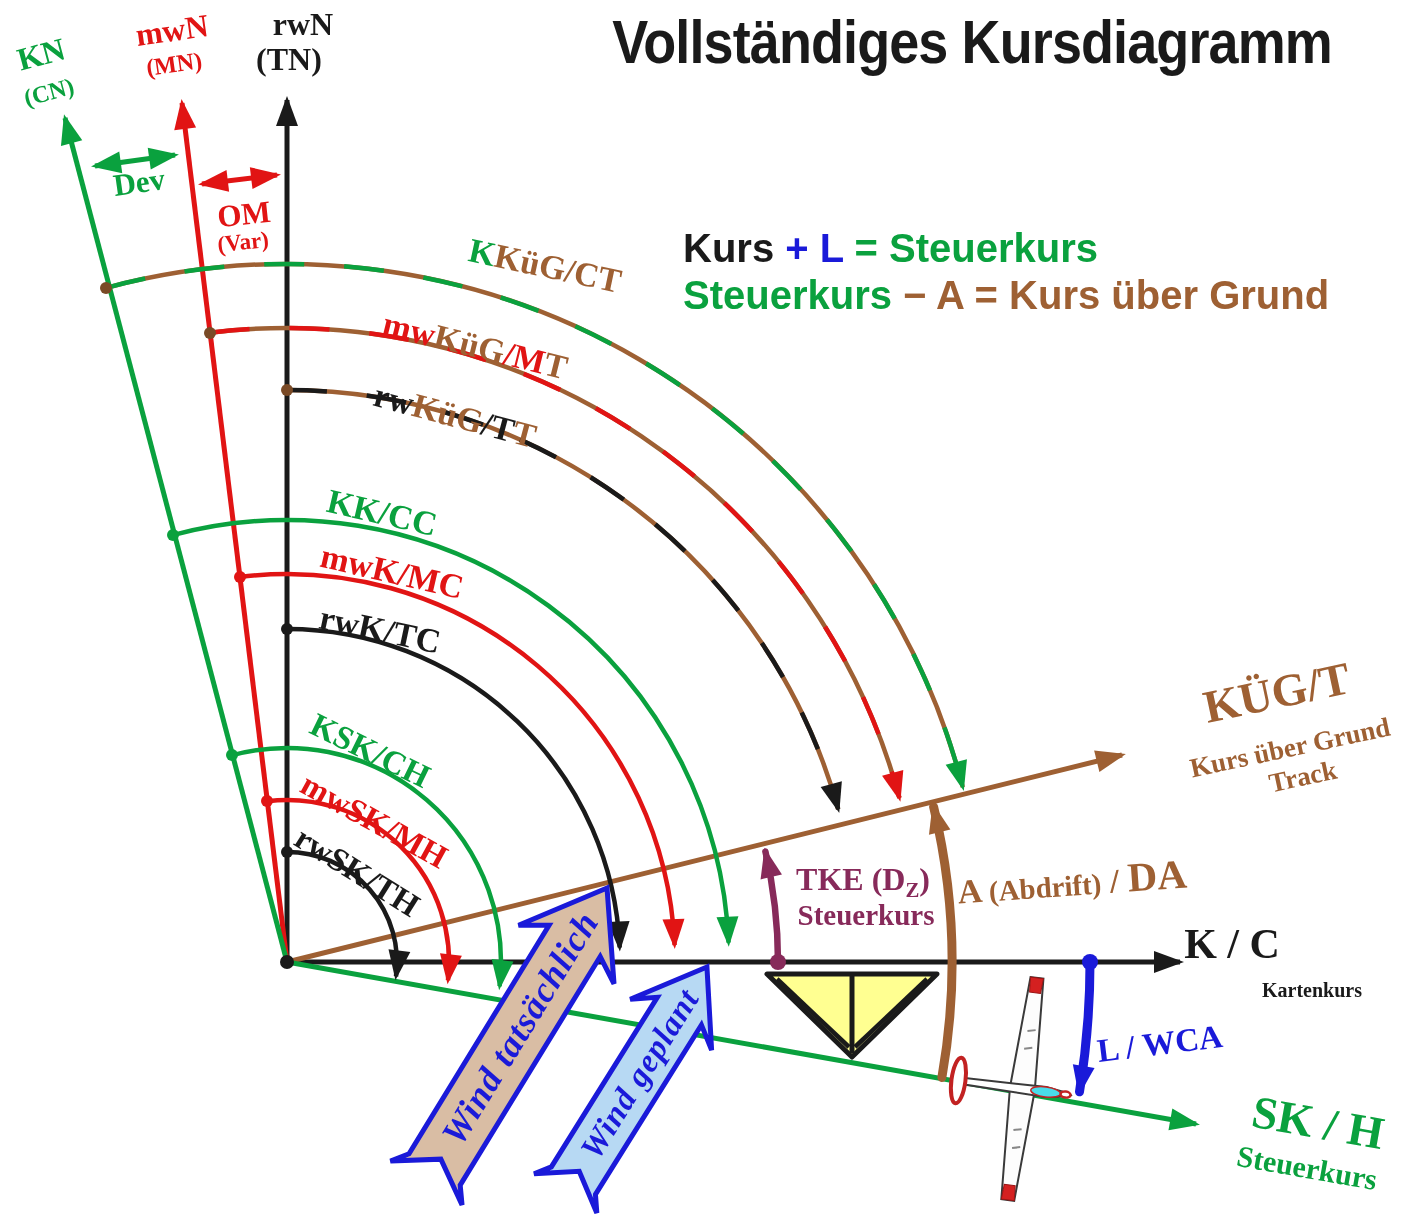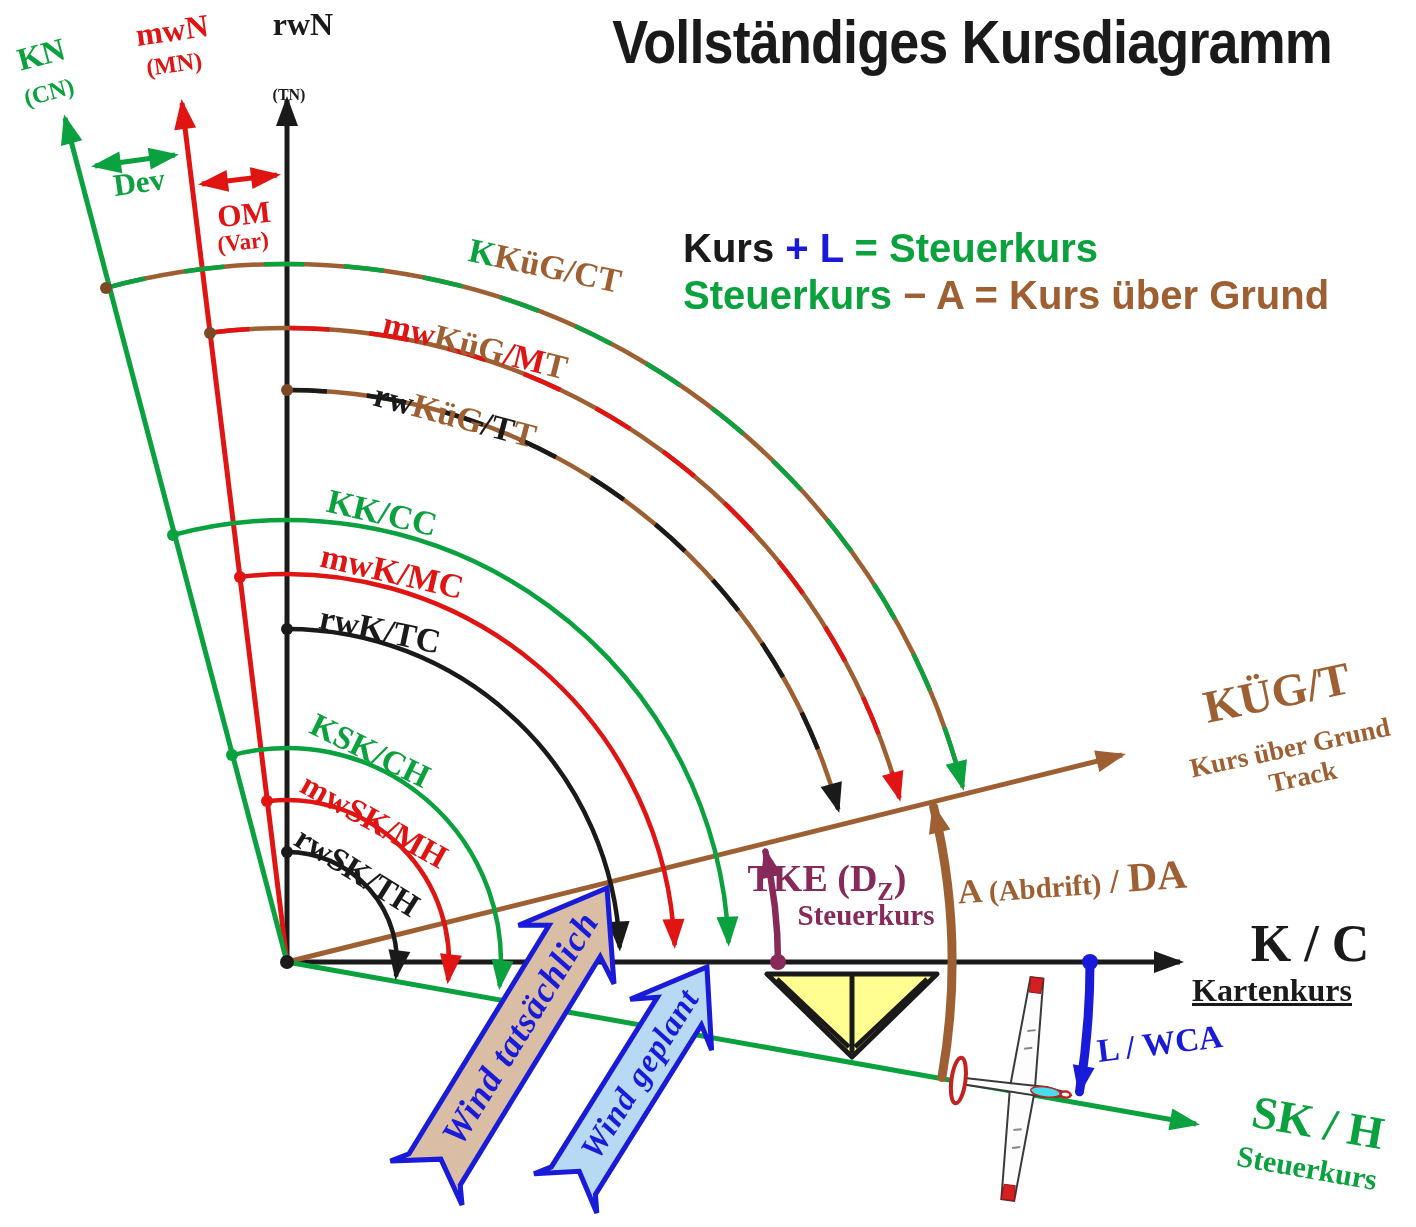--- a/index.html
+++ b/index.html
@@ -118,21 +118,21 @@
 </div>
 <div class="lbl sans" style="left:683px;top:275px;font-size:40px;">
   <span class="g">Steuerkurs</span><span class="n"> − </span><span class="n">A</span><span class="n"> = </span><span class="n">Kurs über Grund</span>
 </div>
 
 <div class="lbl g" style="left:41px;top:54px;font-size:32px;transform:translate(-50%,-50%) rotate(-15deg);">KN</div>
 <div class="lbl g" style="left:49px;top:92px;font-size:24px;transform:translate(-50%,-50%) rotate(-15deg);">(CN)</div>
 <div class="lbl r" style="left:172px;top:30px;font-size:32px;transform:translate(-50%,-50%) rotate(-8deg);">mwN</div>
 <div class="lbl r" style="left:174px;top:64px;font-size:24px;transform:translate(-50%,-50%) rotate(-8deg);">(MN)</div>
 <div class="lbl k" style="left:303px;top:24px;font-size:32px;transform:translate(-50%,-50%);">rwN</div>
-<div class="lbl k" style="left:289px;top:59px;font-size:16px;transform:translate(-50%,-50%);margin-top:36px;">(TN)</div>
+<div class="lbl k" style="left:289px;top:59px;font-size:32px;transform:translate(-50%,-50%);">(TN)</div>
 
 <div class="lbl g" style="left:139px;top:182px;font-size:31px;transform:translate(-50%,-50%) rotate(-8deg);">Dev</div>
 <div class="lbl r" style="left:244px;top:214px;font-size:31px;transform:translate(-50%,-50%) rotate(-6deg);">OM</div>
 <div class="lbl r" style="left:243px;top:242px;font-size:23px;transform:translate(-50%,-50%) rotate(-6deg);">(Var)</div>
 
 <div class="lbl" style="left:545px;top:266px;font-size:34px;transform:translate(-50%,-50%) rotate(12deg);">
   <span class="g">K</span><span class="n">KüG/CT</span>
 </div>
 <div class="lbl" style="left:475px;top:346px;font-size:34px;transform:translate(-50%,-50%) rotate(14deg);">
   <span class="r">mw</span><span class="n">KüG</span><span class="r">/M</span><span class="n">T</span>
@@ -146,27 +146,27 @@
 <div class="lbl k" style="left:380px;top:630px;font-size:34px;transform:translate(-50%,-50%) rotate(12deg);">rwK/TC</div>
 
 <div class="lbl g" style="left:370px;top:751px;font-size:33px;transform:translate(-50%,-50%) rotate(26deg);">KSK/CH</div>
 <div class="lbl r" style="left:374px;top:821px;font-size:33px;transform:translate(-50%,-50%) rotate(29deg);">mwSK/MH</div>
 <div class="lbl k" style="left:357px;top:872px;font-size:33px;transform:translate(-50%,-50%) rotate(32deg);">rwSK/TH</div>
 
 <div class="lbl n" style="left:1277px;top:693px;font-size:46px;transform:translate(-50%,-50%) rotate(-12deg);">KÜG/T</div>
 <div class="lbl n" style="left:1290px;top:748px;font-size:27px;transform:translate(-50%,-50%) rotate(-12deg);">Kurs über Grund</div>
 <div class="lbl n" style="left:1303px;top:777px;font-size:27px;transform:translate(-50%,-50%) rotate(-12deg);">Track</div>
 
-<div class="lbl k" style="left:1310px;top:944px;font-size:52px;transform:translate(-50%,-50%);text-align:right;">K / C</div>
-<div class="lbl k" style="left:1272px;top:990px;font-size:32px;transform:translate(-50%,-50%);text-decoration:underline;">Kartenkurs</div>
+<div class="lbl k" style="left:1232px;top:944px;font-size:42px;transform:translate(-50%,-50%);text-align:right;">K / C</div>
+<div class="lbl k" style="left:1312px;top:990px;font-size:20px;transform:translate(-50%,-50%);">Kartenkurs</div>
 
 <div class="lbl g" style="left:1318px;top:1123px;font-size:46px;transform:translate(-50%,-50%) rotate(10deg);">SK / H</div>
 <div class="lbl g" style="left:1307px;top:1168px;font-size:30px;transform:translate(-50%,-50%) rotate(10deg);">Steuerkurs</div>
 
-<div class="lbl p" style="left:827px;top:882px;font-size:38px;transform:translate(-50%,-50%);">
+<div class="lbl p" style="left:863px;top:882px;font-size:32px;transform:translate(-50%,-50%);">
   <span>TKE (D</span><sub>Z</sub><span>)</span>
 </div>
 <div class="lbl p" style="left:866px;top:915px;font-size:29px;transform:translate(-50%,-50%);">Steuerkurs</div>
 
 <div class="lbl n" style="left:1072px;top:882px;transform:translate(-50%,-50%) rotate(-4deg);font-size:34px;">
   <span>A </span><span style="font-size:29px;">(Abdrift)</span><span> / </span><span style="font-size:41px;">DA</span>
 </div>
 
 <div class="lbl b" style="left:1160px;top:1044px;font-size:33px;transform:translate(-50%,-50%) rotate(-7deg);">L / WCA</div>
 

